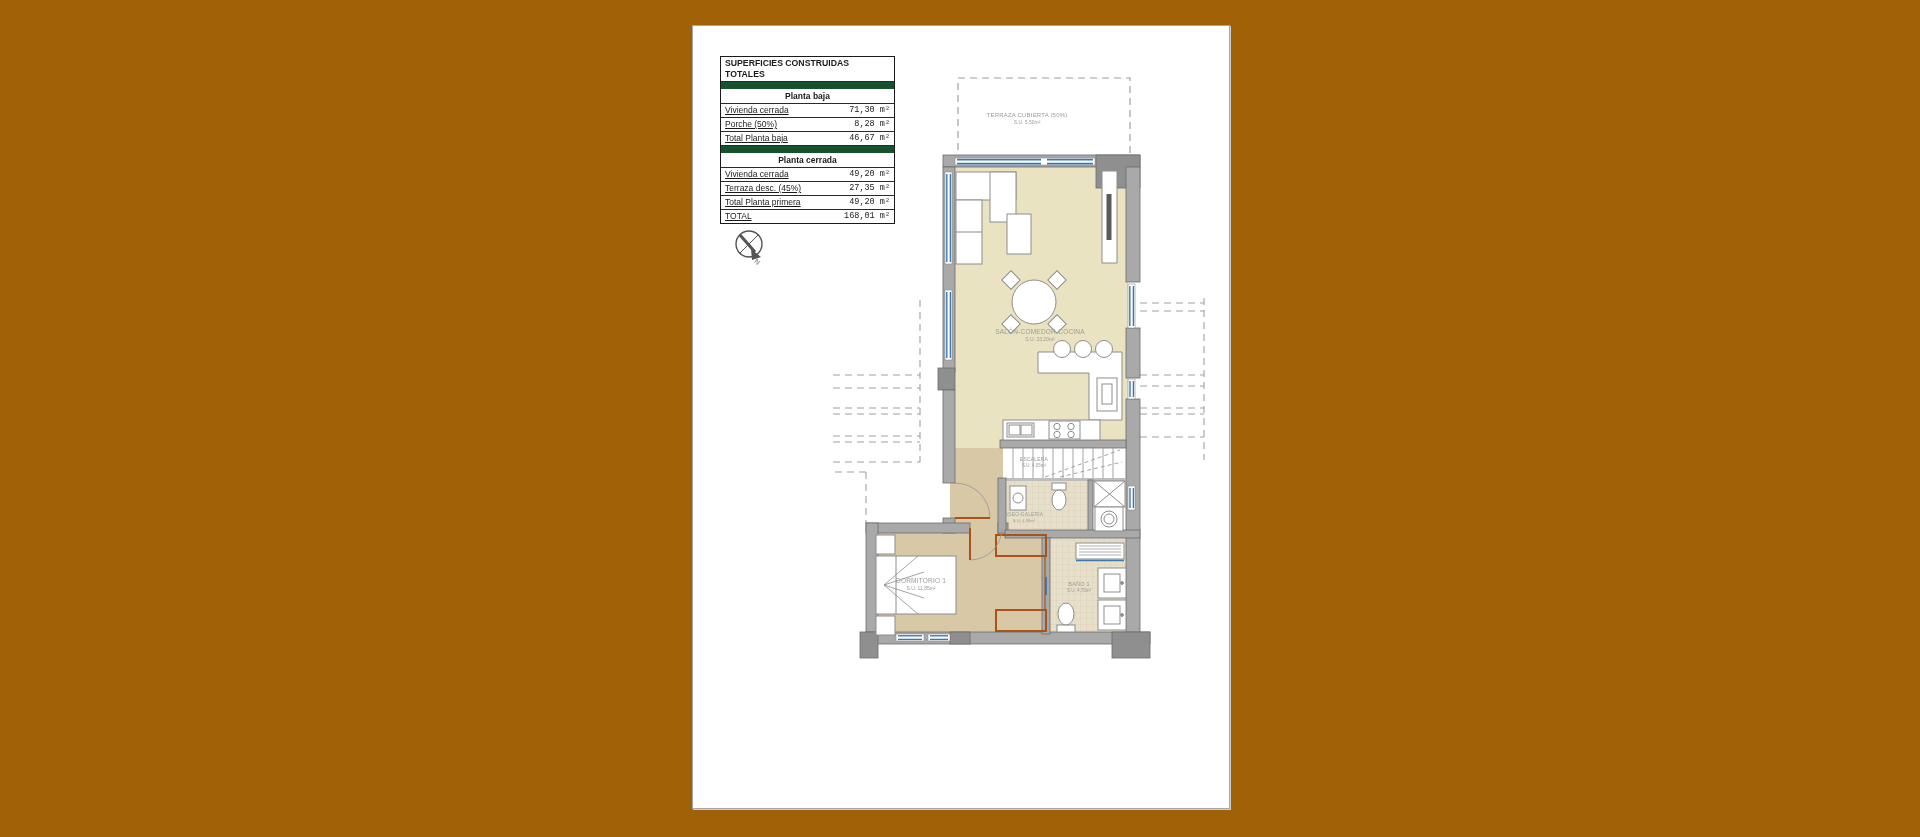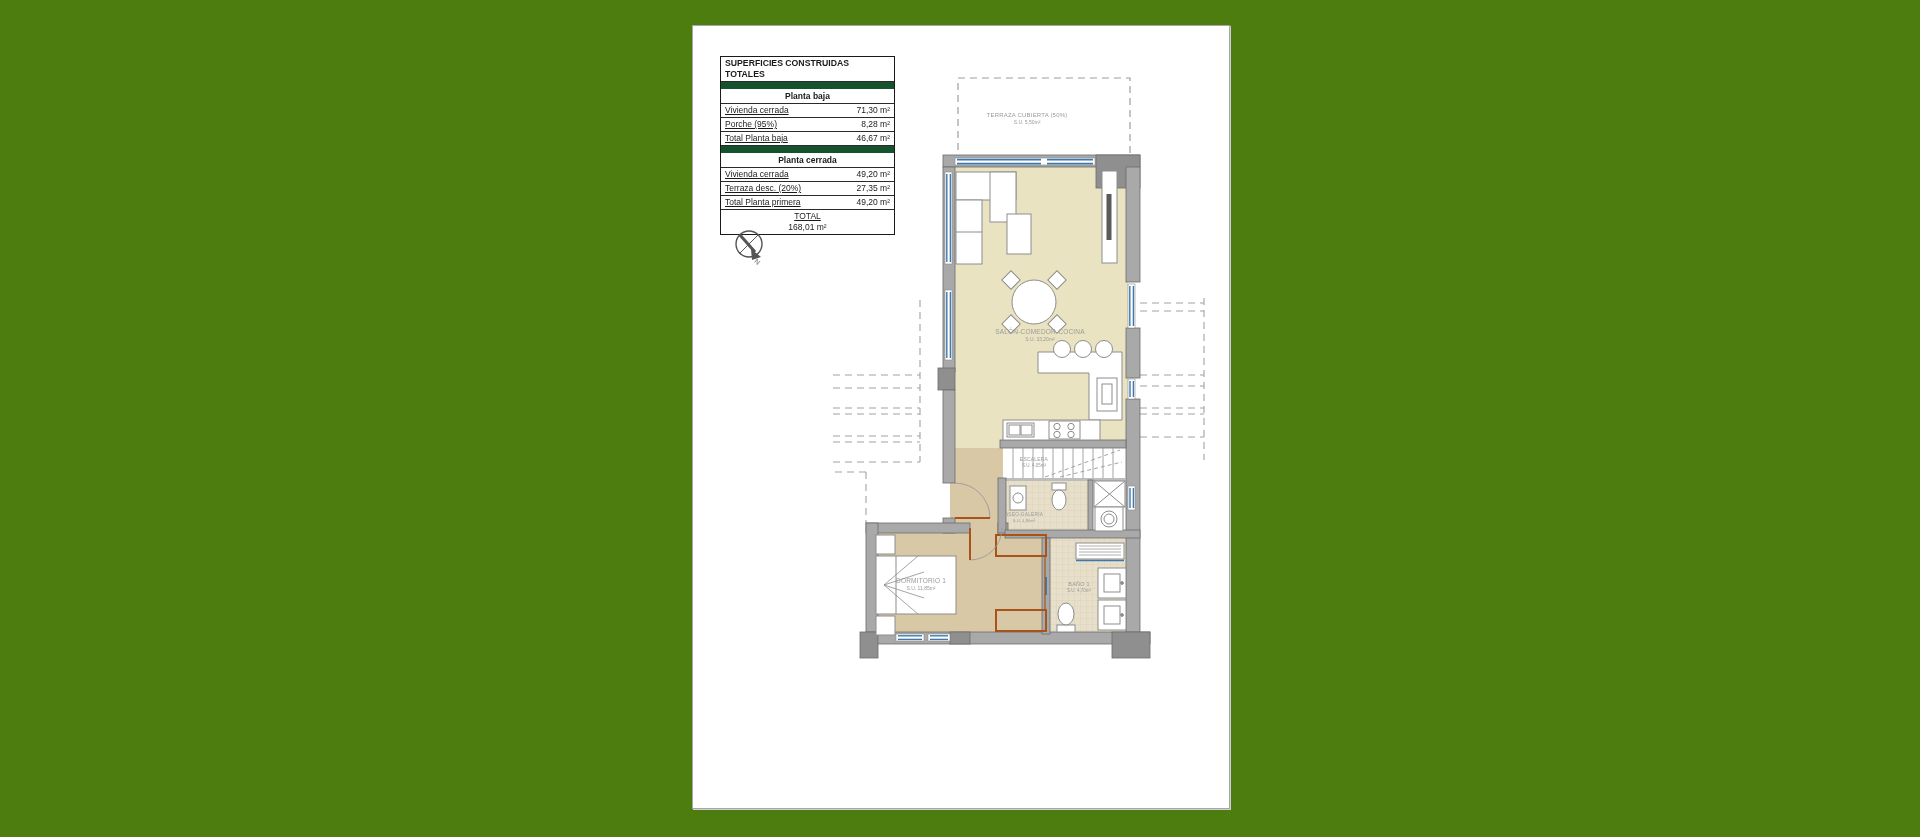--- a/index.html
+++ b/index.html
@@ -1,65 +1,65 @@
 <!DOCTYPE html>
 <html><head>
 <meta charset="utf-8">
 <style>
   html,body{margin:0;padding:0;background:#ffffff;width:1920px;height:837px;overflow:hidden;
             font-family:"Liberation Sans",sans-serif;}
-  .canvas{position:absolute;left:0;top:0;width:1920px;height:837px;background:#4d7c0f;}
+  .canvas{position:absolute;left:0;top:0;width:1920px;height:837px;background:#a16207;}
   .sheet{position:absolute;left:692px;top:25px;width:536px;height:782px;background:#ffffff;
          border:1.5px solid #a3a7aa;box-shadow:1px 1px 0 #cfcfcf;}
   .plansvg{position:absolute;left:0;top:0;width:1920px;height:837px;}
 
   
   .atable{position:absolute;left:720px;top:56px;width:173px;background:#fff;
           border:1.5px solid #1a1a1a;font-size:8.5px;color:#1a1a1a;}
   .arow{display:flex;justify-content:space-between;align-items:center;
         padding:1px 4px;border-bottom:1px solid #2a2a2a;line-height:11px;min-height:11px;}
-  .arow:last-child{border-bottom:none;flex-direction:column;}
+  .arow:last-child{border-bottom:none;}
   .title{justify-content:center;font-weight:bold;font-size:8.7px;min-height:13px;}
   .shead{justify-content:center;font-weight:bold;min-height:12px;border-top:7px solid #14532d;}
   .total{font-weight:normal;}
   .lbl{text-align:left;text-decoration:underline;}
-  .val{text-align:left;}
+  .val{text-align:left;font-family:Liberation Mono, monospace;}
 
   
   text{font-family:"Liberation Sans",sans-serif;fill:#9a9a9a;}
   .roomname{letter-spacing:.2px;}
 </style>
 </head>
 <body>
 
 <div class="canvas">
   <div class="sheet"></div>
 
   <div class="atable">
     <div class="arow title">SUPERFICIES CONSTRUIDAS TOTALES</div>
     <div class="arow shead">Planta baja</div>
     <div class="arow">
       <span class="lbl">Vivienda cerrada</span>
       <span class="val">71,30 m²</span>
     </div>
     <div class="arow">
-      <span class="lbl">Porche (95%)</span>
+      <span class="lbl">Porche (50%)</span>
       <span class="val">8,28 m²</span>
     </div>
     <div class="arow total">
       <span class="lbl">Total Planta baja</span>
       <span class="val">46,67 m²</span>
     </div>
     <div class="arow shead">Planta cerrada</div>
     <div class="arow">
       <span class="lbl">Vivienda cerrada</span>
       <span class="val">49,20 m²</span>
     </div>
     <div class="arow">
-      <span class="lbl">Terraza desc. (20%)</span>
+      <span class="lbl">Terraza desc. (45%)</span>
       <span class="val">27,35 m²</span>
     </div>
     <div class="arow total">
       <span class="lbl">Total Planta primera</span>
       <span class="val">49,20 m²</span>
     </div>
     <div class="arow total">
       <span class="lbl">TOTAL</span>
       <span class="val">168,01 m²</span>
     </div>

